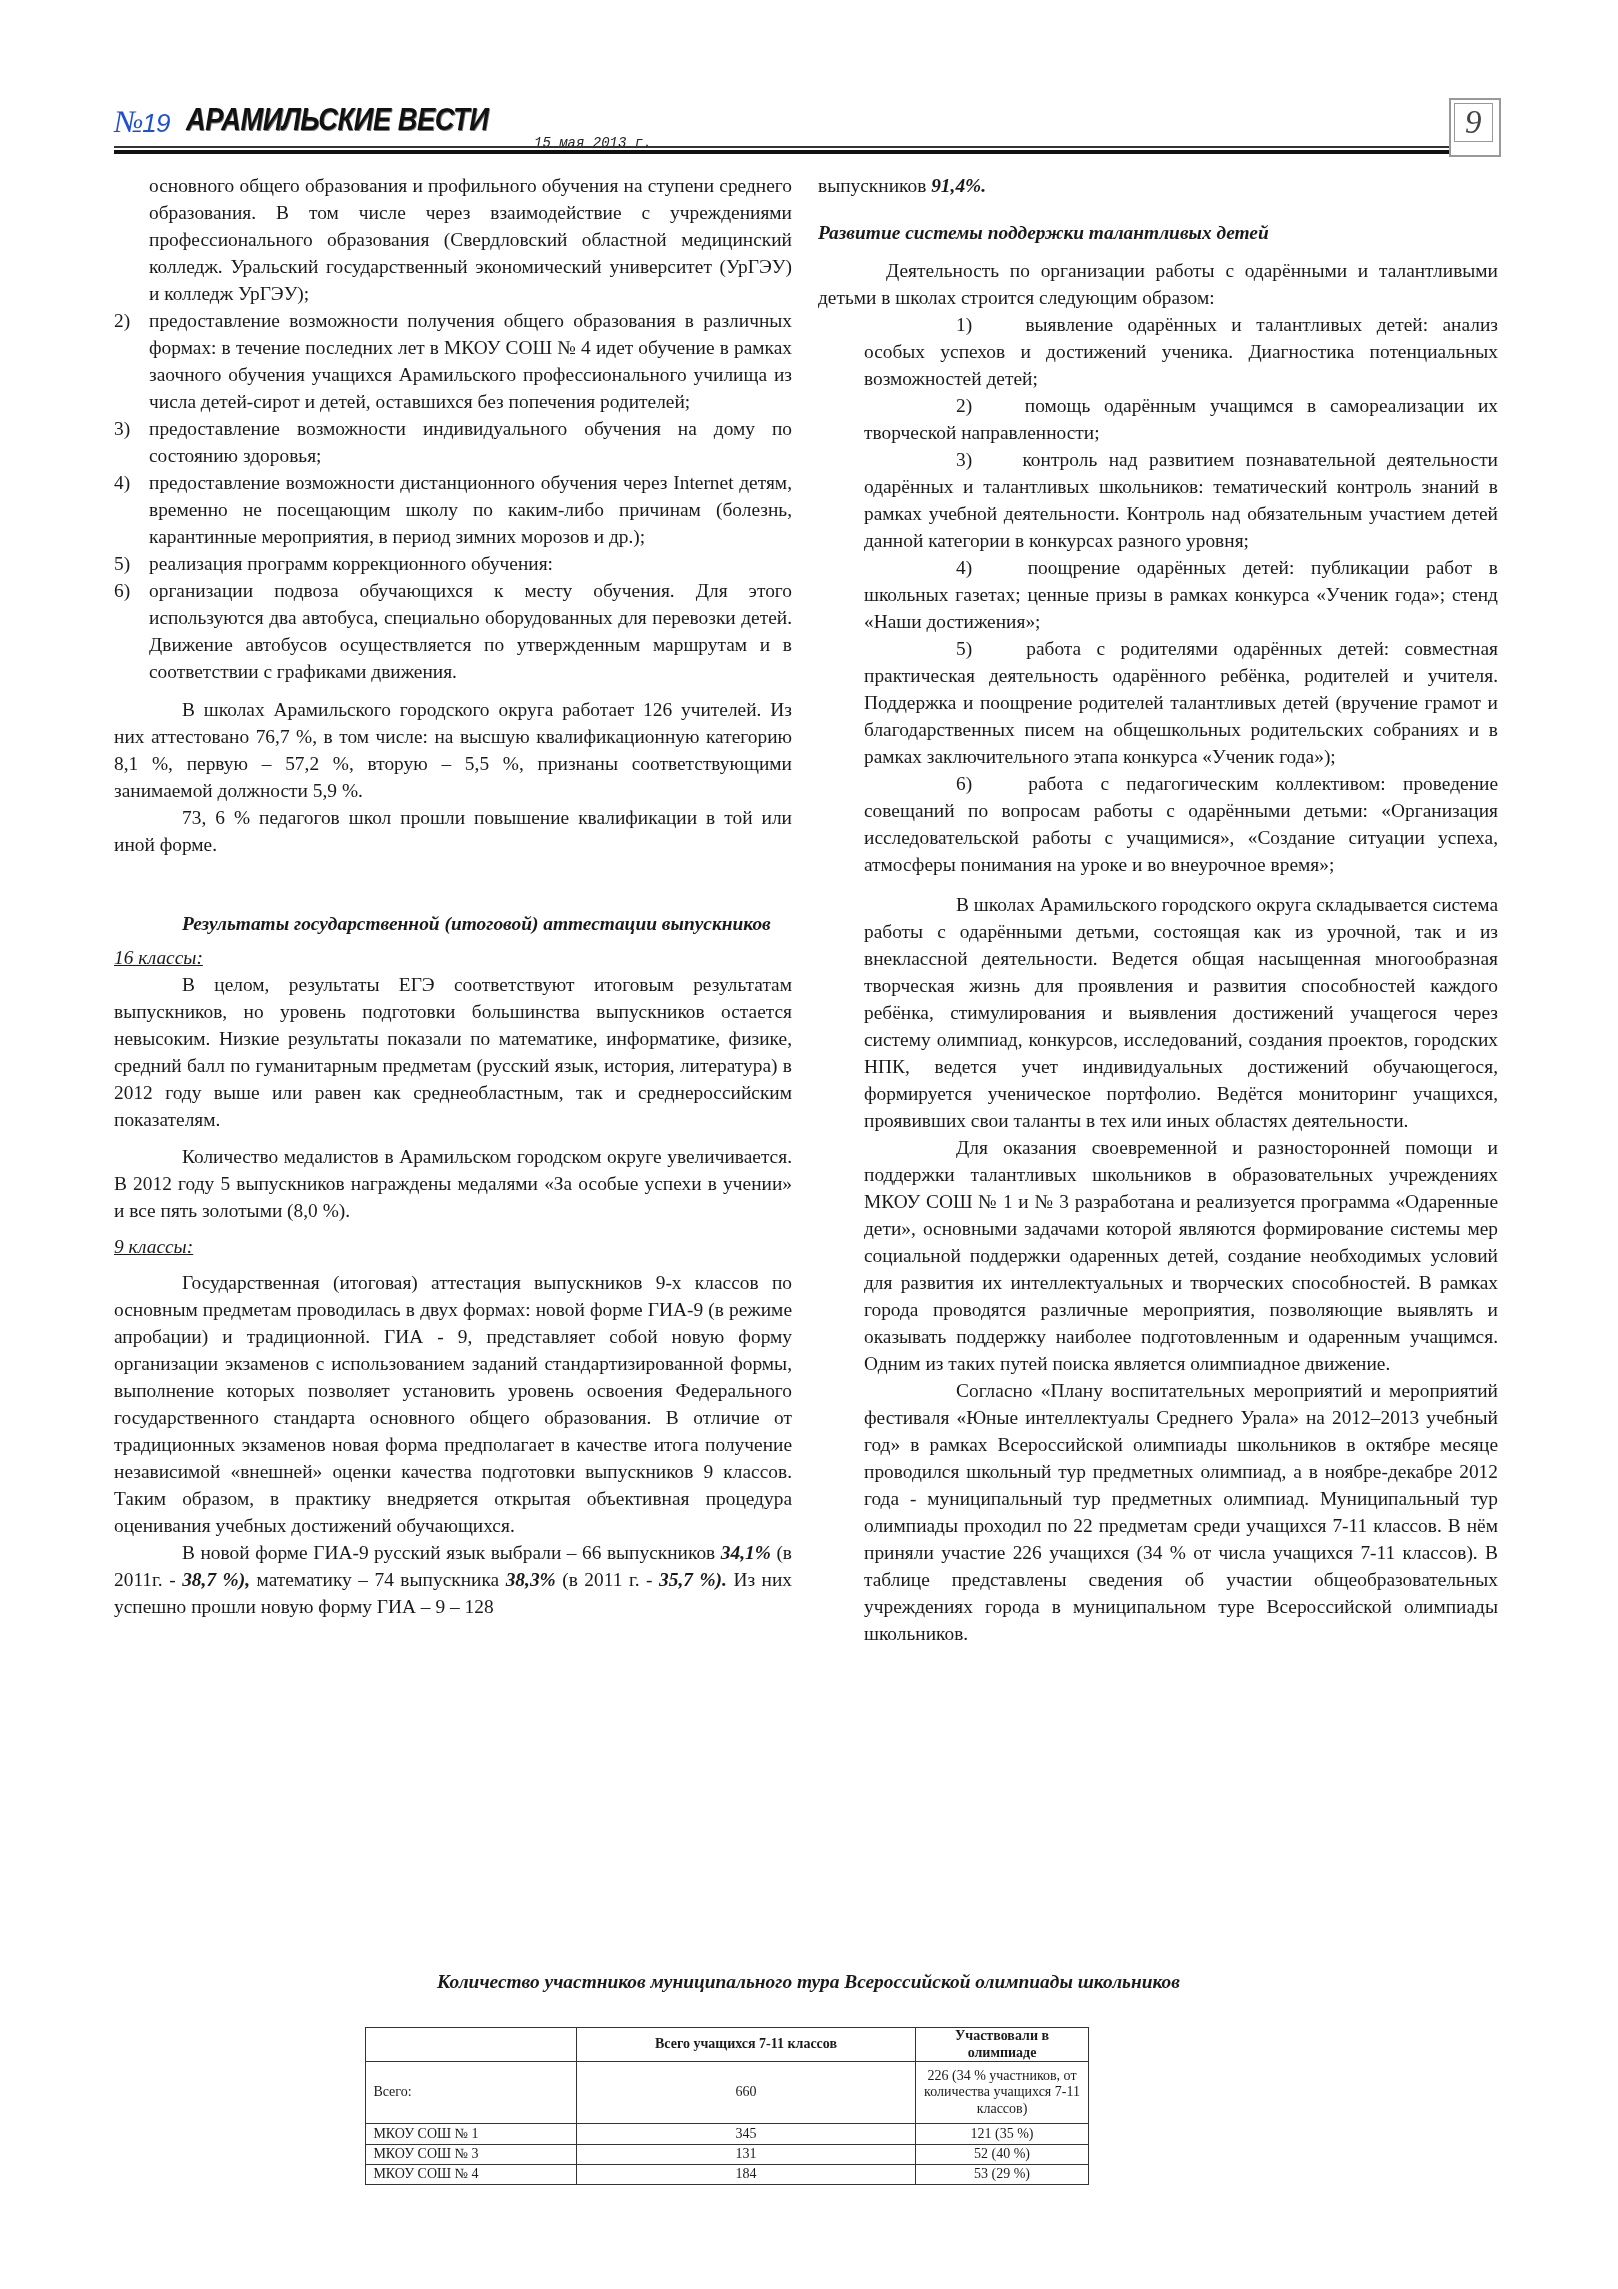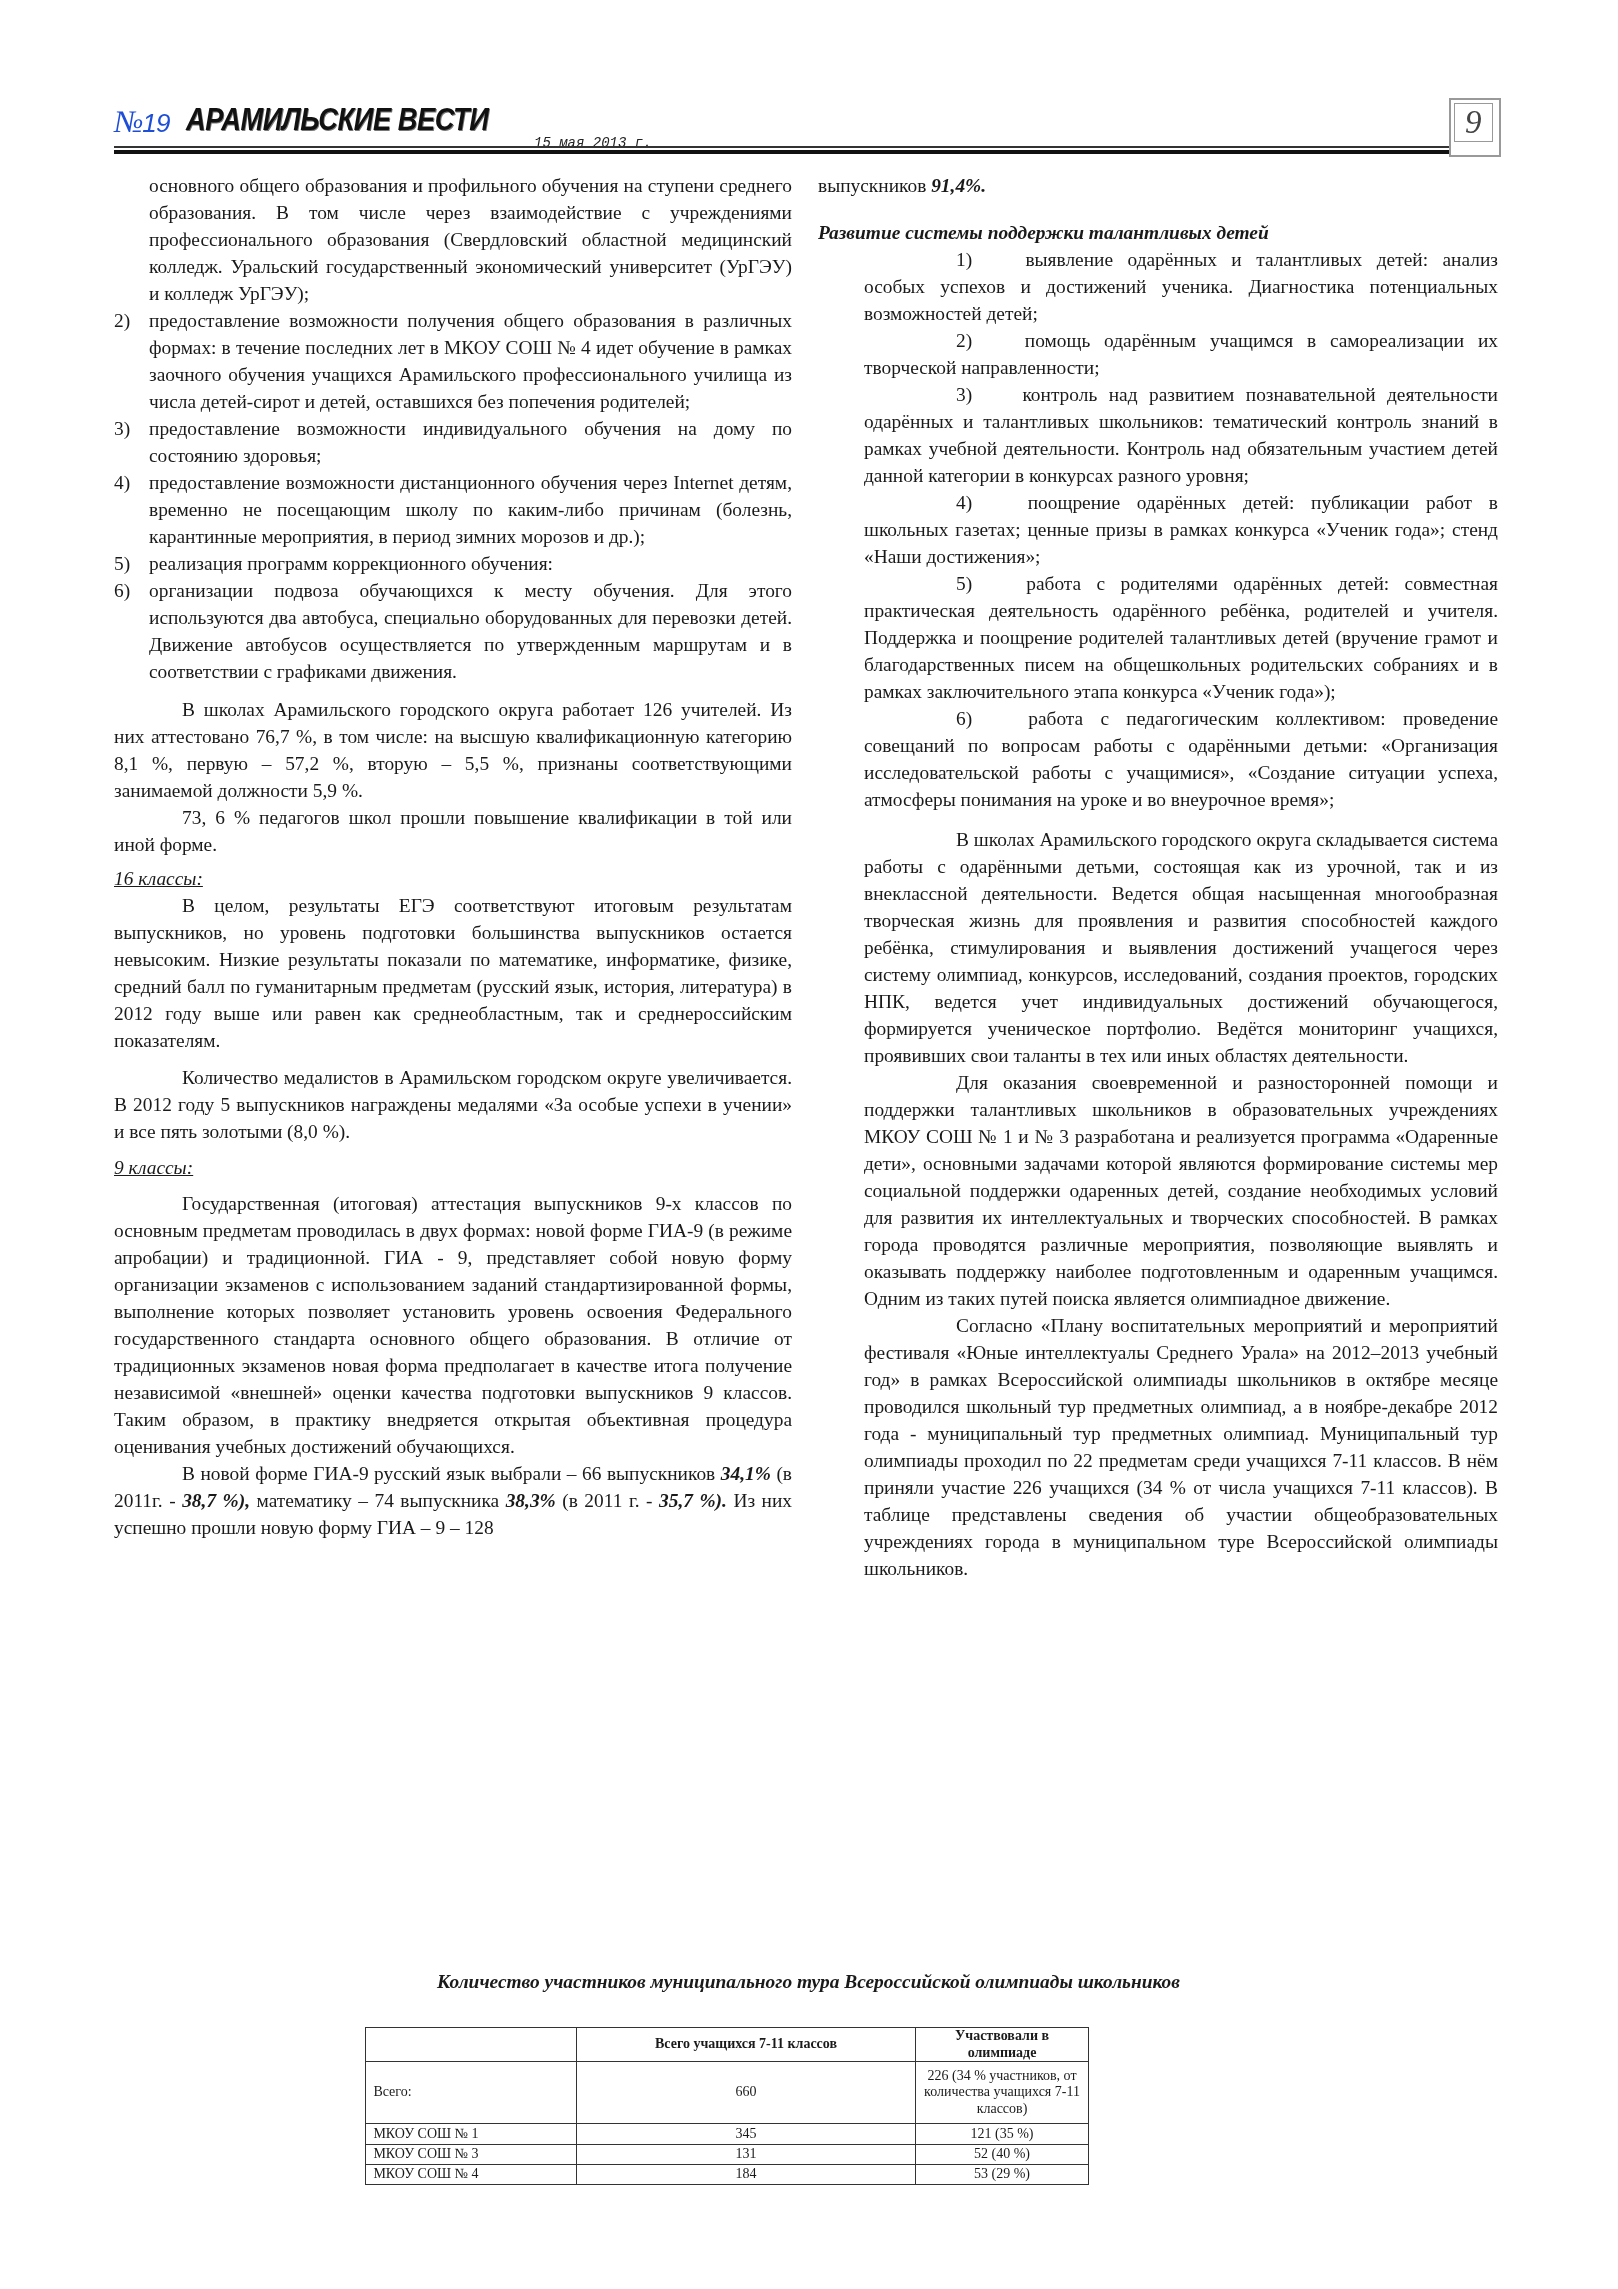--- a/index.html
+++ b/index.html
@@ -76,31 +76,33 @@
   <ul class="ol">
     <li><span class="marker">2)</span><span>предоставление возможности получения общего образования в различных формах: в течение  последних лет в МКОУ СОШ № 4 идет обучение в рамках заочного обучения учащихся Арамильского профессионального училища из числа детей-сирот и детей, оставшихся без попечения родителей;</span></li>
     <li><span class="marker">3)</span><span>предоставление  возможности индивидуального обучения на дому по состоянию здоровья;</span></li>
     <li><span class="marker">4)</span><span>предоставление возможности дистанционного обучения через Internet детям, временно не посещающим школу по каким-либо причинам (болезнь, карантинные мероприятия, в период зимних морозов и др.);</span></li>
     <li><span class="marker">5)</span><span>реализация программ коррекционного обучения:</span></li>
     <li><span class="marker">6)</span><span>организации подвоза обучающихся к месту обучения. Для этого используются два автобуса, специально оборудованных для перевозки детей. Движение автобусов осуществляется по утвержденным маршрутам и в соответствии с графиками движения.</span></li>
   </ul>
   <p class="indent" style="margin-top:11px;">В школах Арамильского городского округа работает 126 учителей. Из них аттестовано 76,7 %, в том числе: на высшую квалификационную категорию 8,1 %, первую – 57,2 %, вторую – 5,5 %, признаны соответствующими занимаемой должности 5,9 %.</p>
   <p class="indent">73, 6 % педагогов школ прошли повышение квалификации в той или иной форме.</p>
 
+  <p class="heading heading-block" style="margin-top:52px;">Результаты государственной (итоговой) аттестации выпускников</p>
   <p style="margin-top:7.4px;"><span class="sub">16 классы:</span></p>
   <p class="indent">В целом, результаты ЕГЭ соответствуют итоговым результатам выпускников, но уровень подготовки большинства выпускников остается невысоким. Низкие результаты показали по математике, информатике, физике, средний балл по гуманитарным предметам (русский язык, история, литература) в 2012 году выше или равен как среднеобластным, так и среднероссийским показателям.</p>
   <p class="indent" style="margin-top:9.2px;">Количество медалистов в Арамильском городском округе увеличивается. В 2012 году 5 выпускников награждены медалями «За особые успехи в учении» и все пять золотыми (8,0 %).</p>
   <p style="margin-top:9.2px;"><span class="sub">9 классы:</span></p>
   <p class="indent" style="margin-top:9.2px;">Государственная (итоговая) аттестация выпускников 9-х классов по основным предметам проводилась в двух формах: новой форме ГИА-9 (в режиме апробации) и традиционной. ГИА - 9, представляет собой новую форму организации экзаменов с использованием заданий стандартизированной формы, выполнение которых позволяет установить уровень освоения Федерального государственного стандарта основного общего образования. В отличие от традиционных экзаменов новая форма предполагает в качестве итога получение независимой «внешней» оценки качества подготовки выпускников 9 классов. Таким образом, в практику внедряется открытая объективная процедура оценивания учебных достижений обучающихся.</p>
   <p class="indent"><span>В новой форме ГИА-9 русский язык выбрали – 66 выпускников </span><span class="bi">34,1%</span><span> (в 2011г. - </span><span class="bi">38,7 %),</span><span> математику – 74 выпускника </span><span class="bi">38,3%</span><span> (в 2011 г. - </span><span class="bi">35,7 %).</span><span> Из них успешно прошли новую форму ГИА – 9 – 128</span></p>
 </div>
 
 <div class="col col-right">
   <p><span>выпускников </span><span class="bi">91,4%.</span></p>
   <p class="heading" style="margin-top:20px;">Развитие системы поддержки талантливых детей</p>
+  <p class="indent" style="margin-top:11px;">Деятельность по организации работы с одарёнными и талантливыми детьми в школах строится следующим образом:</p>
 
   <div class="rbody">
     <p class="indent2"><span>1)</span>  &nbsp;<span>выявление одарённых и талантливых детей: анализ особых успехов и достижений ученика. Диагностика потенциальных возможностей детей;</span></p>
     <p class="indent2"><span>2)</span>  &nbsp;<span>помощь одарённым учащимся в самореализации их творческой направленности;</span></p>
     <p class="indent2"><span>3)</span>  &nbsp;<span>контроль над развитием познавательной деятельности одарённых и талантливых школьников: тематический контроль знаний в рамках учебной деятельности. Контроль над обязательным участием детей данной категории в конкурсах разного уровня;</span></p>
     <p class="indent2"><span>4)</span>  &nbsp;<span>поощрение одарённых детей: публикации работ в школьных газетах; ценные призы в рамках конкурса «Ученик года»; стенд «Наши достижения»;</span></p>
     <p class="indent2"><span>5)</span>  &nbsp;<span>работа с родителями одарённых детей: совместная практическая деятельность одарённого ребёнка, родителей и учителя. Поддержка и поощрение родителей талантливых детей (вручение грамот и благодарственных писем на общешкольных родительских собраниях и в рамках заключительного этапа конкурса «Ученик года»);</span></p>
     <p class="indent2"><span>6)</span>  &nbsp;<span>работа с педагогическим коллективом: проведение совещаний по вопросам работы с одарёнными детьми: «Организация исследовательской работы с учащимися», «Создание ситуации успеха, атмосферы понимания на уроке и во внеурочное время»;</span></p>
 
     <p class="indent2" style="margin-top:13px;">В школах Арамильского городского округа складывается система работы с одарёнными детьми, состоящая как из урочной, так и из внеклассной деятельности. Ведется общая насыщенная многообразная творческая жизнь для проявления и развития способностей каждого ребёнка, стимулирования и выявления достижений учащегося через систему олимпиад, конкурсов, исследований, создания проектов, городских НПК, ведется учет индивидуальных достижений обучающегося, формируется ученическое портфолио. Ведётся мониторинг учащихся, проявивших свои таланты в тех или иных областях деятельности.</p>

